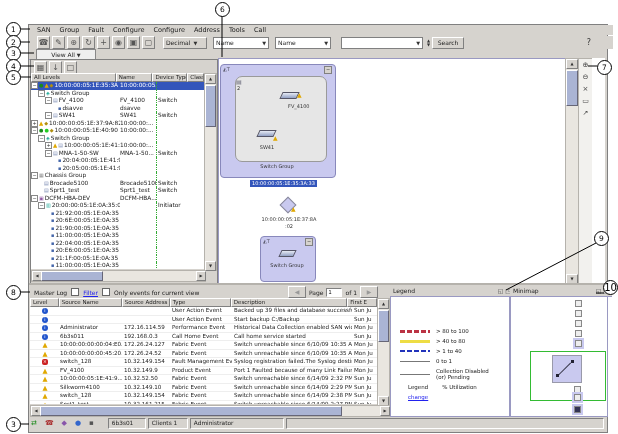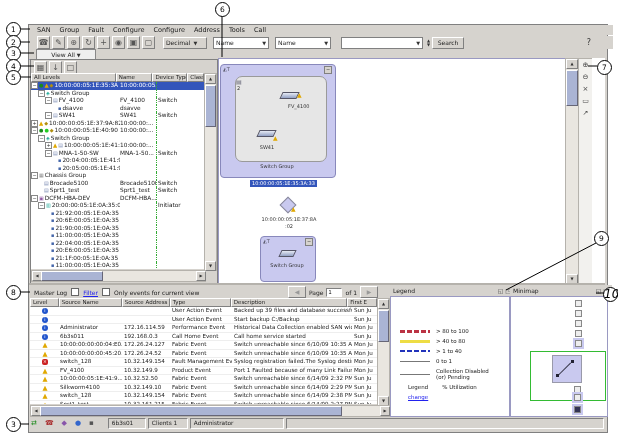--- a/index.html
+++ b/index.html
@@ -753,16 +753,16 @@
 
   <div class="abs callout" style="left:6px;top:22px;">1</div>
   <div class="abs callout" style="left:6px;top:35px;">2</div>
   <div class="abs callout" style="left:6px;top:46px;">3</div>
   <div class="abs callout" style="left:6px;top:59px;">4</div>
   <div class="abs callout" style="left:6px;top:70px;">5</div>
   <div class="abs callout" style="left:215px;top:2px;">6</div>
   <div class="abs callout" style="left:597px;top:60px;">7</div>
   <div class="abs callout" style="left:6px;top:285px;">8</div>
   <div class="abs callout" style="left:594px;top:231px;">9</div>
-  <div class="abs callout" style="left:603px;top:287px;font-size:12px;font-style:italic;">10</div>
+  <div class="abs callout" style="left:603px;top:280px;font-size:10px;">10</div>
   <div class="abs callout" style="left:6px;top:417px;">3</div>
 
 </div>
 
 </body></html>

